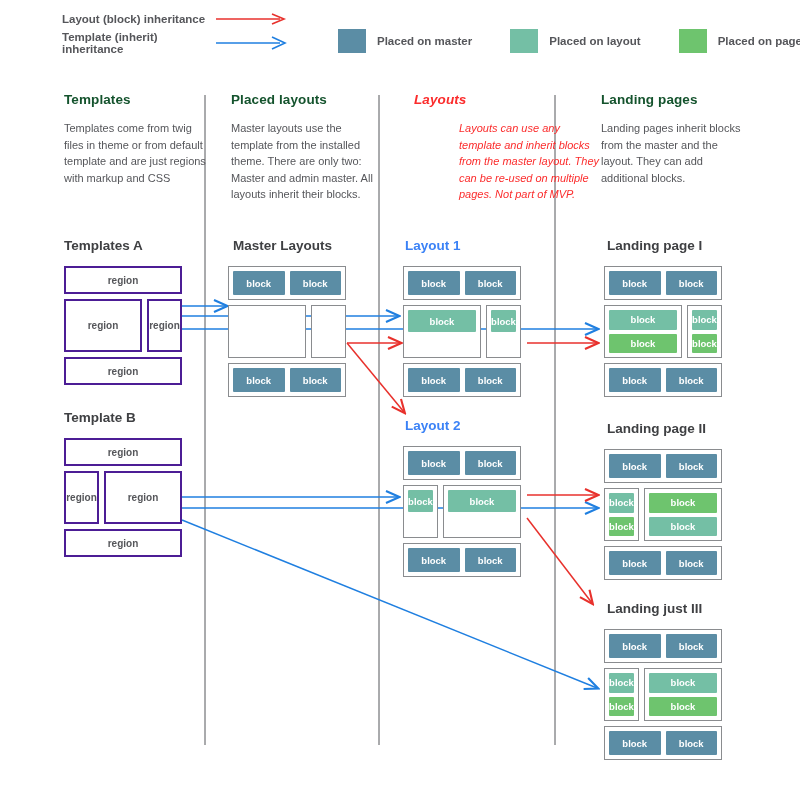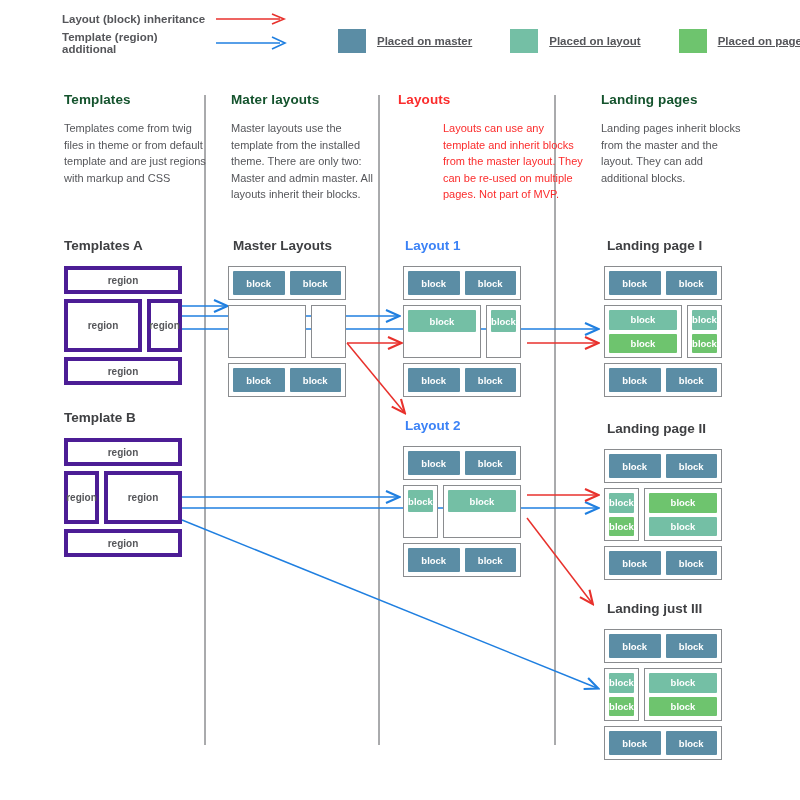--- a/index.html
+++ b/index.html
@@ -7,38 +7,38 @@
        font-family:"Liberation Sans","DejaVu Sans",sans-serif;color:#55565a;}
   .canvas{position:absolute;left:0;top:0;width:800px;height:800px;}
   svg.lines{position:absolute;left:0;top:0;width:800px;height:800px;pointer-events:none;}
 
   
   .legend-arrows{position:absolute;left:62px;top:7px;}
   .legend-arrow-row{display:flex;align-items:center;height:24px;}
   .legend-arrow-row .lbl{font-size:11.5px;font-weight:bold;color:#55565a;width:152px;}
   .legend-arrow-row .arr{width:76px;height:14px;}
   .legend-swatches{position:absolute;left:338px;top:29px;display:flex;align-items:center;}
-  .sw-item{display:flex;align-items:center;margin-right:38px;text-decoration:underline;}
+  .sw-item{display:flex;align-items:center;margin-right:38px;}
   .sw-box{width:28px;height:24px;}
   .sw-lbl{font-size:11.5px;font-weight:bold;color:#55565a;margin-left:11px;white-space:nowrap;}
 
   
   .col-head{position:absolute;}
   .col-title{font-size:13.5px;font-weight:bold;color:#14532d;letter-spacing:.1px;}
   .col-title.red{color:#fb2c2c;}
   .col-desc{font-size:11px;line-height:16.5px;color:#55565a;width:145px;margin-top:13px;}
   .col-desc.red{color:#fb2c2c;margin-left:45px;}
 
   
   .grp-title{position:absolute;font-size:13.5px;font-weight:bold;color:#3f4043;}
   .grp-title.red{color:#3b82f6;}
 
   
   .wf{position:absolute;}
-  .strip{border:4px solid #4c1d95;background:#fff;box-sizing:border-box;
+  .strip{border:2px solid #4c1d95;background:#fff;box-sizing:border-box;
          display:flex;align-items:center;justify-content:center;}
   .region-lbl{font-size:10px;font-weight:bold;color:#55565a;}
   .cell{border:1px solid #8a8c8f;background:#fff;box-sizing:border-box;
         display:flex;flex-direction:column;align-items:center;gap:4px;padding:4px;}
   .blk{box-sizing:border-box;display:flex;align-items:center;justify-content:center;
        font-size:9.5px;font-weight:bold;color:#ffffff;border-radius:1px;}
   .bar{border:1px solid #8a8c8f;background:#fff;box-sizing:border-box;
        display:flex;gap:5px;padding:4px;}
   .bar .blk{flex:1;height:24px;}
 </style>
@@ -49,21 +49,21 @@
 
   <div class="legend-arrows">
     <div class="legend-arrow-row">
       <span class="lbl">Layout (block) inheritance</span>
       <svg class="arr" viewBox="0 0 76 14">
         <line x1="2" y1="7" x2="66" y2="7" stroke="#e8312c" stroke-width="1.6"></line>
         <polyline points="58,2 70,7 58,12" fill="none" stroke="#e8312c" stroke-width="1.6"></polyline>
       </svg>
     </div>
     <div class="legend-arrow-row">
-      <span class="lbl">Template (region) additional</span>
+      <span class="lbl">Template (inherit) inheritance</span>
       <svg class="arr" viewBox="0 0 76 14">
         <line x1="2" y1="7" x2="66" y2="7" stroke="#1f7fe0" stroke-width="1.6"></line>
         <polyline points="58,1 71,7 58,13" fill="none" stroke="#1f7fe0" stroke-width="1.6"></polyline>
       </svg>
     </div>
   </div>
 
   <div class="legend-swatches">
     <div class="sw-item">
       <span class="sw-box" style="background:#5b8da5"></span>
@@ -121,24 +121,24 @@
     <line x1="527" y1="495" x2="597" y2="495" stroke="#e8312c" stroke-width="1.5" marker-end="url(#ahR)"></line>
 
     <line x1="527" y1="518" x2="592" y2="603" stroke="#e8312c" stroke-width="1.5" marker-end="url(#ahR)"></line>
   </svg>
 
   <div class="col-head" style="left:64px;top:92px;">
     <div class="col-title">Templates</div>
     <div class="col-desc">Templates come from twig files in theme or from default template and are just regions with markup and CSS</div>
   </div>
   <div class="col-head" style="left:231px;top:92px;">
-    <div class="col-title">Mater layouts</div>
+    <div class="col-title">Placed layouts</div>
     <div class="col-desc">Master layouts use the template from the installed theme. There are only two: Master and admin master. All layouts inherit their blocks.</div>
   </div>
-  <div class="col-head" style="left:398px;top:92px;">
+  <div class="col-head" style="left:414px;top:92px;font-style:italic;">
     <div class="col-title red">Layouts</div>
     <div class="col-desc red">Layouts can use any template and inherit blocks from the master layout. They can be re-used on multiple pages. Not part of MVP.</div>
   </div>
   <div class="col-head" style="left:601px;top:92px;">
     <div class="col-title">Landing pages</div>
     <div class="col-desc">Landing pages inherit blocks from the master and the layout. They can add additional blocks.</div>
   </div>
 
   <div class="grp-title" style="left:64px;top:238px;">Templates A</div>
   <div class="grp-title" style="left:64px;top:410px;">Template B</div>

